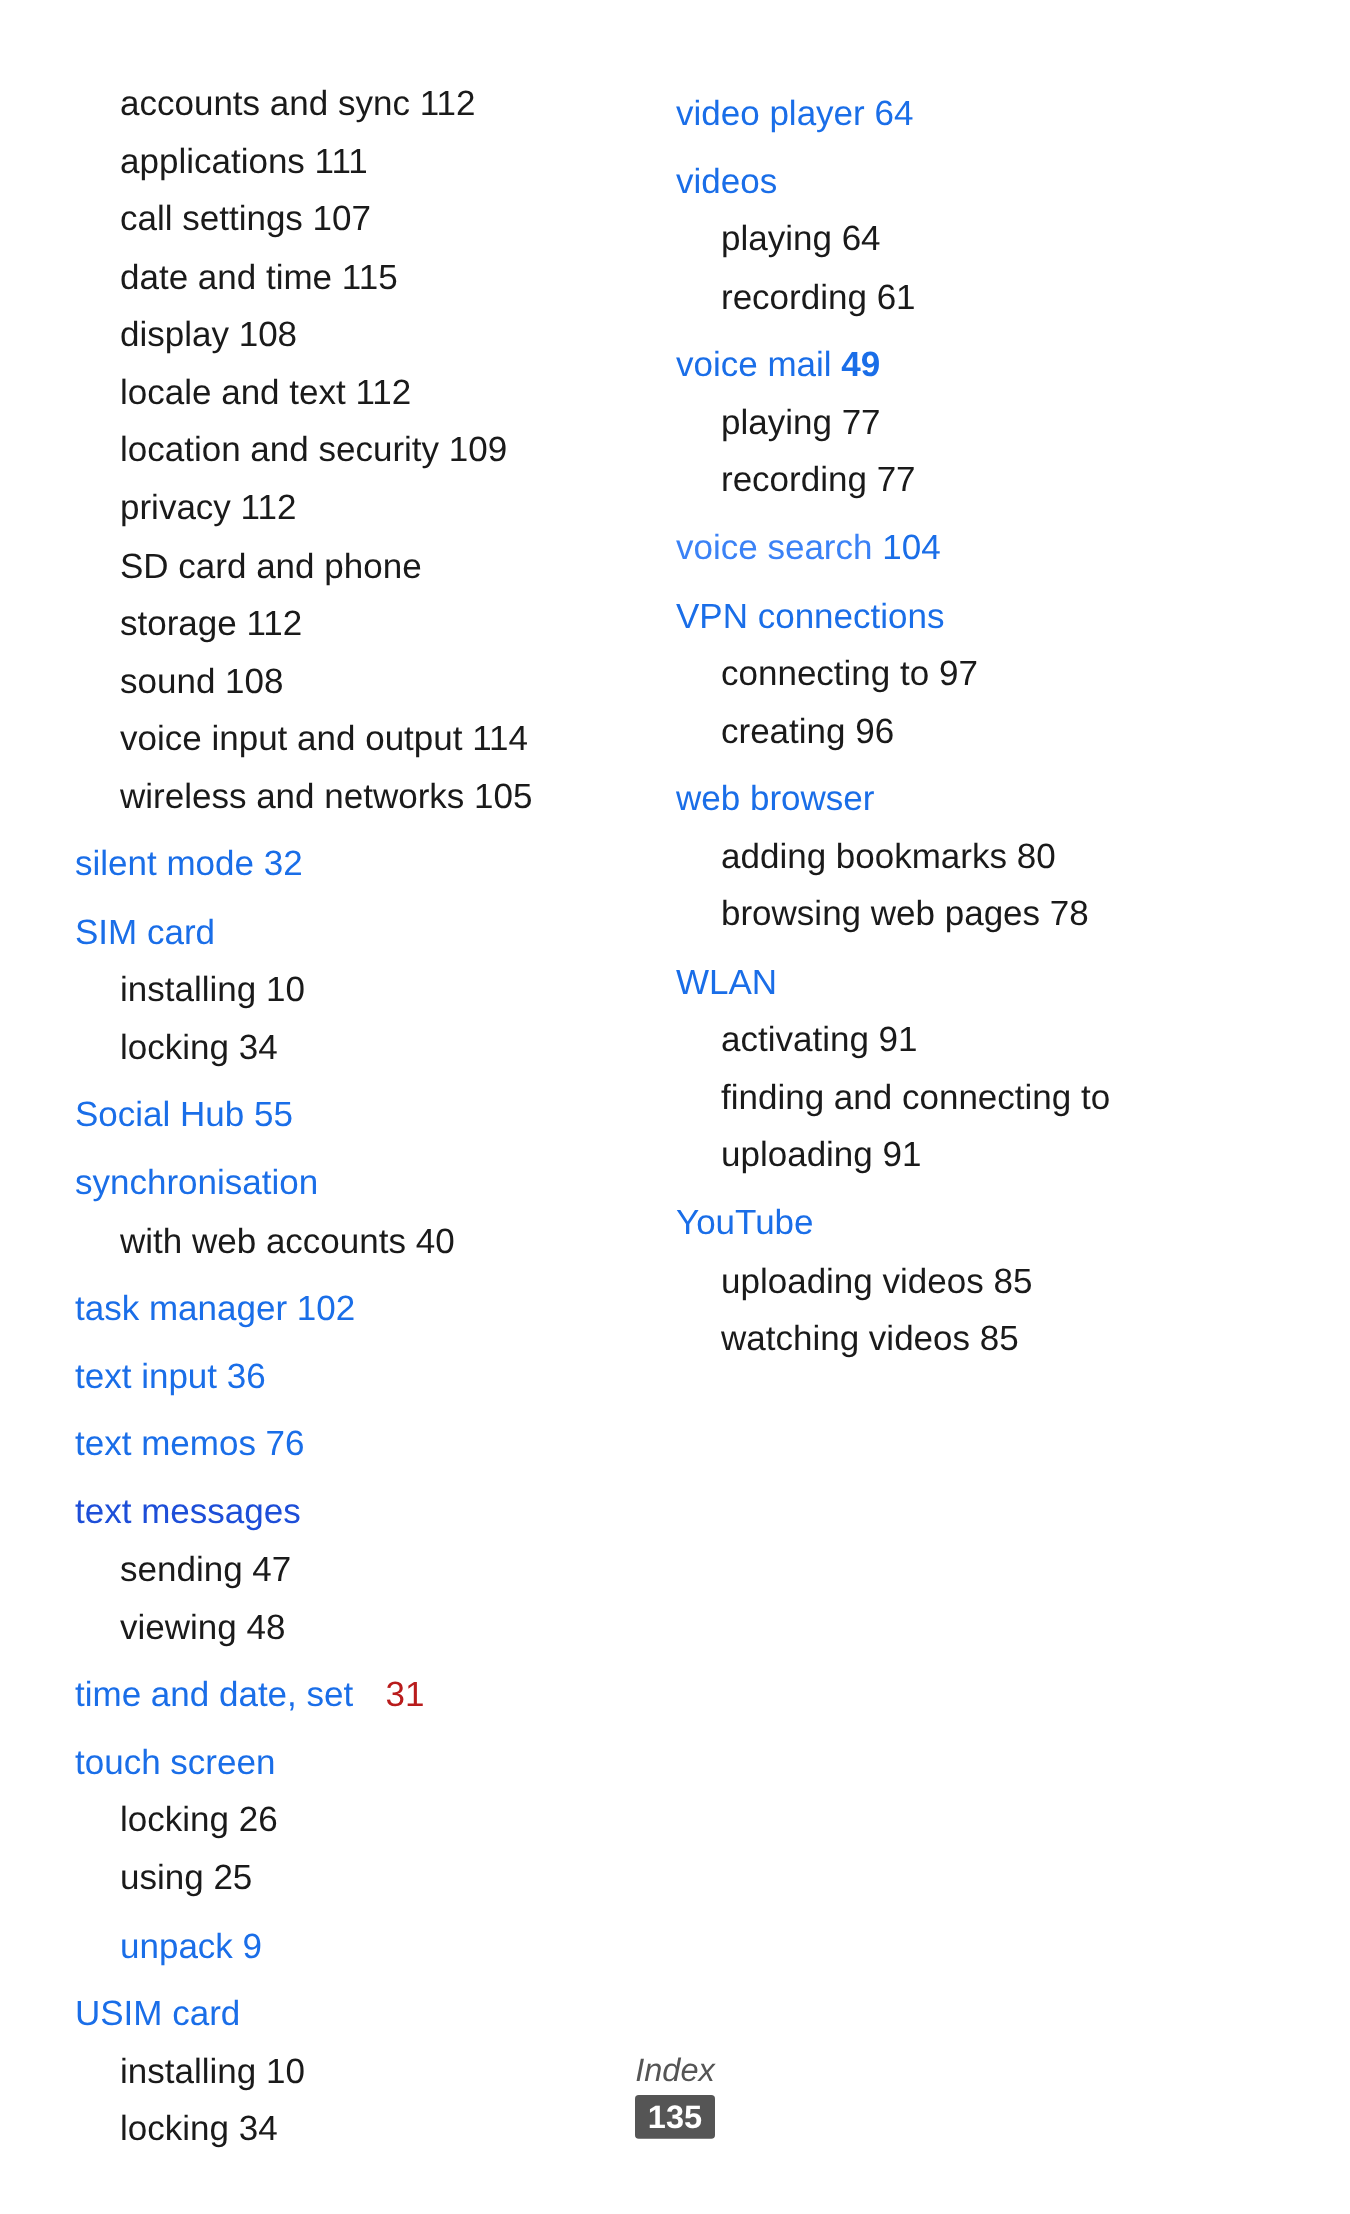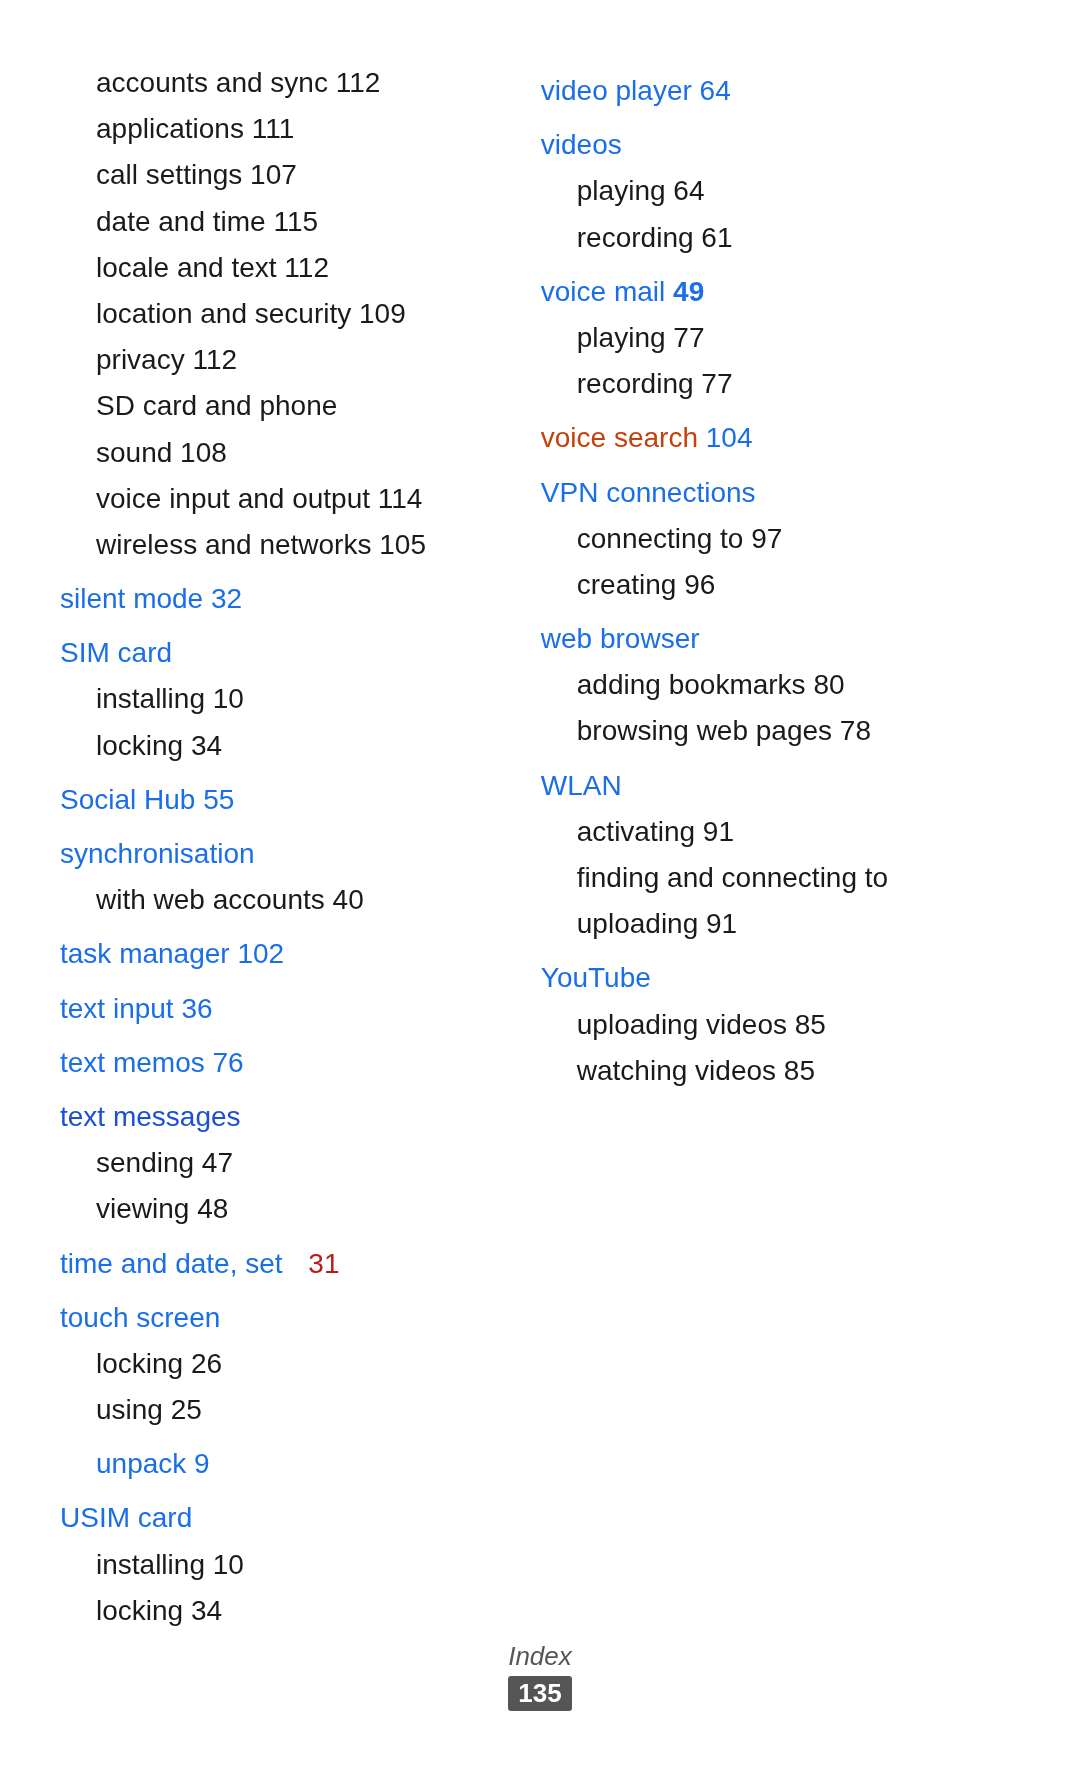--- a/index.html
+++ b/index.html
@@ -62,24 +62,26 @@
   </style>
 </head>
 <body>
 
 <div class="page-content">
   <div class="left-column" id="left-col">
       <div style="line-height: 1.65; padding-left: 36px;"><span>accounts and sync</span><span>    112</span></div>
       <div style="line-height: 1.65; padding-left: 36px;"><span>applications</span><span>    111</span></div>
       <div style="line-height: 1.65; padding-left: 36px;"><span>call settings</span><span>    107</span></div>
       <div style="line-height: 1.65; padding-left: 36px;"><span>date and time</span><span>    115</span></div>
+      <div style="line-height: 1.65; padding-left: 36px;"><span>display</span><span>    108</span></div>
       <div style="line-height: 1.65; padding-left: 36px;"><span>locale and text</span><span>    112</span></div>
       <div style="line-height: 1.65; padding-left: 36px;"><span>location and security</span><span>    109</span></div>
       <div style="line-height: 1.65; padding-left: 36px;"><span>privacy</span><span>    112</span></div>
       <div style="line-height: 1.65; padding-left: 36px;"><span>SD card and phone</span></div>
+      <div style="line-height: 1.65; padding-left: 36px;"><span>storage</span><span>    112</span></div>
       <div style="line-height: 1.65; padding-left: 36px;"><span>sound</span><span>    108</span></div>
       <div style="line-height: 1.65; padding-left: 36px;"><span>voice input and output</span><span>    114</span></div>
       <div style="line-height: 1.65; padding-left: 36px;"><span>wireless and networks</span><span>    105</span></div>
       <div style="line-height: 1.65; margin-top: 8px;"><span style="color: rgb(26, 110, 232);">silent mode</span><span style="color: rgb(26, 110, 232);">    32</span></div>
       <div style="line-height: 1.65; margin-top: 8px;"><span style="color: rgb(26, 110, 232);">SIM card</span></div>
       <div style="line-height: 1.65; padding-left: 36px;"><span>installing</span><span>    10</span></div>
       <div style="line-height: 1.65; padding-left: 36px;"><span>locking</span><span>    34</span></div>
       <div style="line-height: 1.65; margin-top: 8px;"><span style="color: rgb(26, 110, 232);">Social Hub</span><span style="color: rgb(26, 110, 232);">    55</span></div>
       <div style="line-height: 1.65; margin-top: 8px;"><span style="color: rgb(26, 110, 232);">synchronisation</span></div>
       <div style="line-height: 1.65; padding-left: 36px;"><span>with web accounts</span><span>    40</span></div>
@@ -99,21 +101,21 @@
       <div style="line-height: 1.65; padding-left: 36px;"><span>locking</span><span>    34</span></div>
     </div>
   <div class="right-column" id="right-col">
       <div style="line-height: 1.65; margin-top: 8px;"><span style="color: rgb(26, 110, 232);">video player</span><span style="color: rgb(26, 110, 232);">    64</span></div>
       <div style="line-height: 1.65; margin-top: 8px;"><span style="color: rgb(26, 110, 232);">videos</span></div>
       <div style="line-height: 1.65; padding-left: 36px;"><span>playing</span><span>    64</span></div>
       <div style="line-height: 1.65; padding-left: 36px;"><span>recording</span><span>    61</span></div>
       <div style="line-height: 1.65; margin-top: 8px;"><span style="color: rgb(26, 110, 232);">voice mail</span><span style="color: rgb(26, 110, 232); font-weight: bold;">    49</span></div>
       <div style="line-height: 1.65; padding-left: 36px;"><span>playing</span><span>    77</span></div>
       <div style="line-height: 1.65; padding-left: 36px;"><span>recording</span><span>    77</span></div>
-      <div style="line-height: 1.65; margin-top: 8px;"><span style="color: #c2410c;">voice search</span><span style="color: rgb(26, 110, 232);">    104</span></div>
+      <div style="line-height: 1.65; margin-top: 8px;"><span style="color: #3b82f6;">voice search</span><span style="color: rgb(26, 110, 232);">    104</span></div>
       <div style="line-height: 1.65; margin-top: 8px;"><span style="color: rgb(26, 110, 232);">VPN connections</span></div>
       <div style="line-height: 1.65; padding-left: 36px;"><span>connecting to</span><span>    97</span></div>
       <div style="line-height: 1.65; padding-left: 36px;"><span>creating</span><span>    96</span></div>
       <div style="line-height: 1.65; margin-top: 8px;"><span style="color: rgb(26, 110, 232);">web browser</span></div>
       <div style="line-height: 1.65; padding-left: 36px;"><span>adding bookmarks</span><span>    80</span></div>
       <div style="line-height: 1.65; padding-left: 36px;"><span>browsing web pages</span><span>    78</span></div>
       <div style="line-height: 1.65; margin-top: 8px;"><span style="color: rgb(26, 110, 232);">WLAN</span></div>
       <div style="line-height: 1.65; padding-left: 36px;"><span>activating</span><span>    91</span></div>
       <div style="line-height: 1.65; padding-left: 36px;"><span>finding and connecting to</span></div>
       <div style="line-height: 1.65; padding-left: 36px;"><span>uploading</span><span>    91</span></div>

